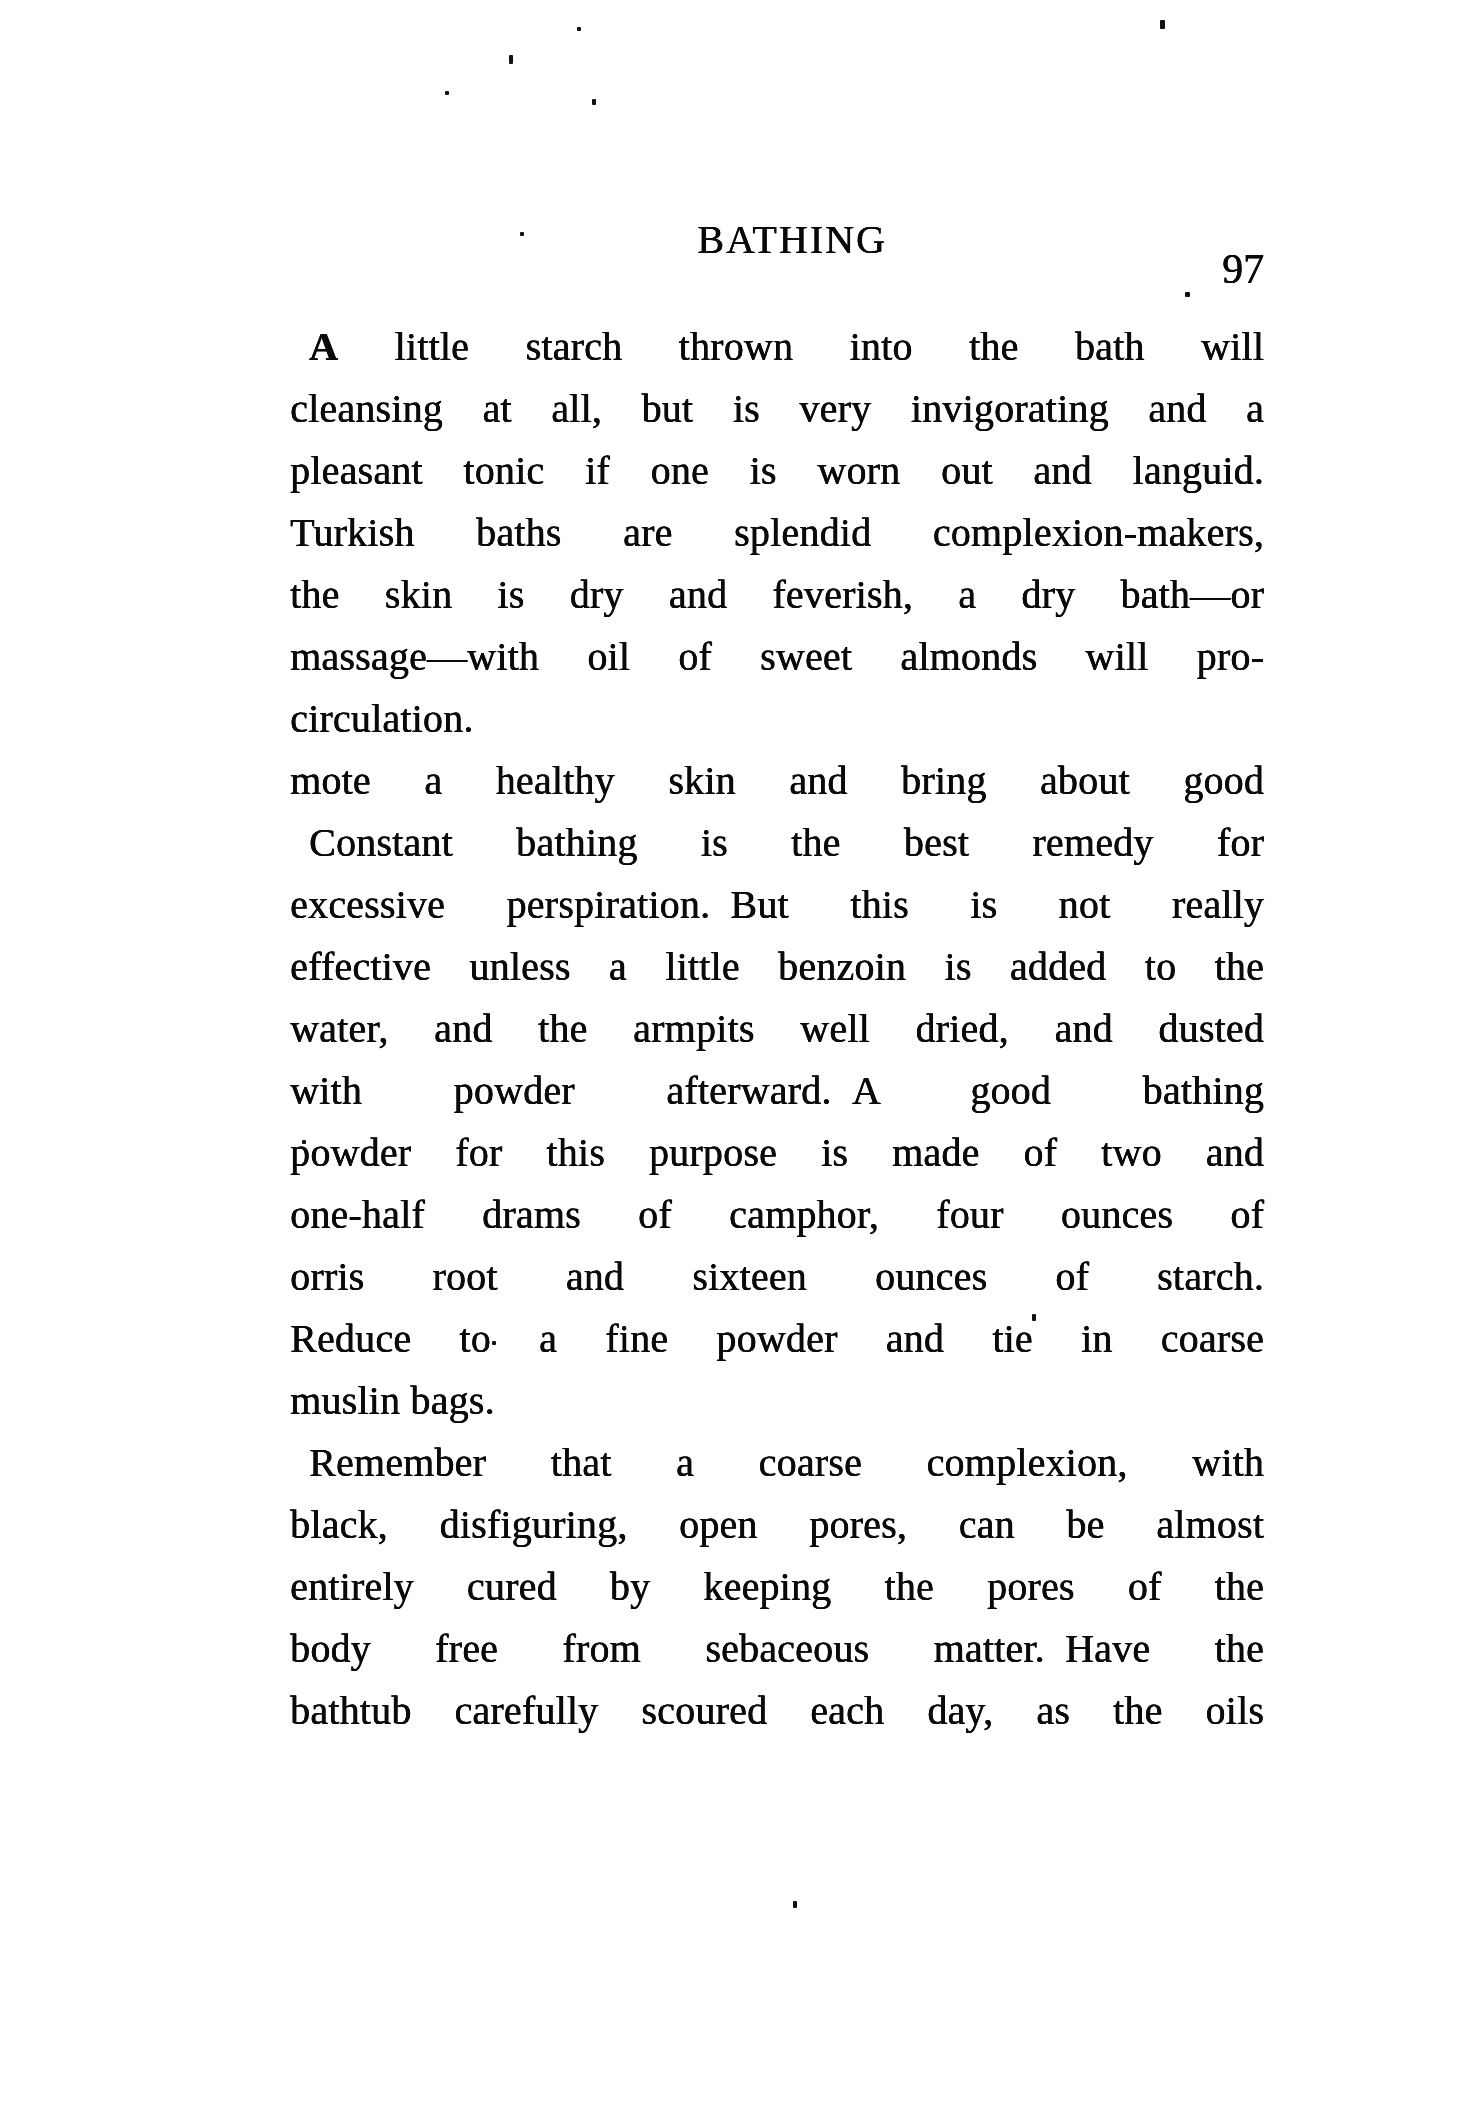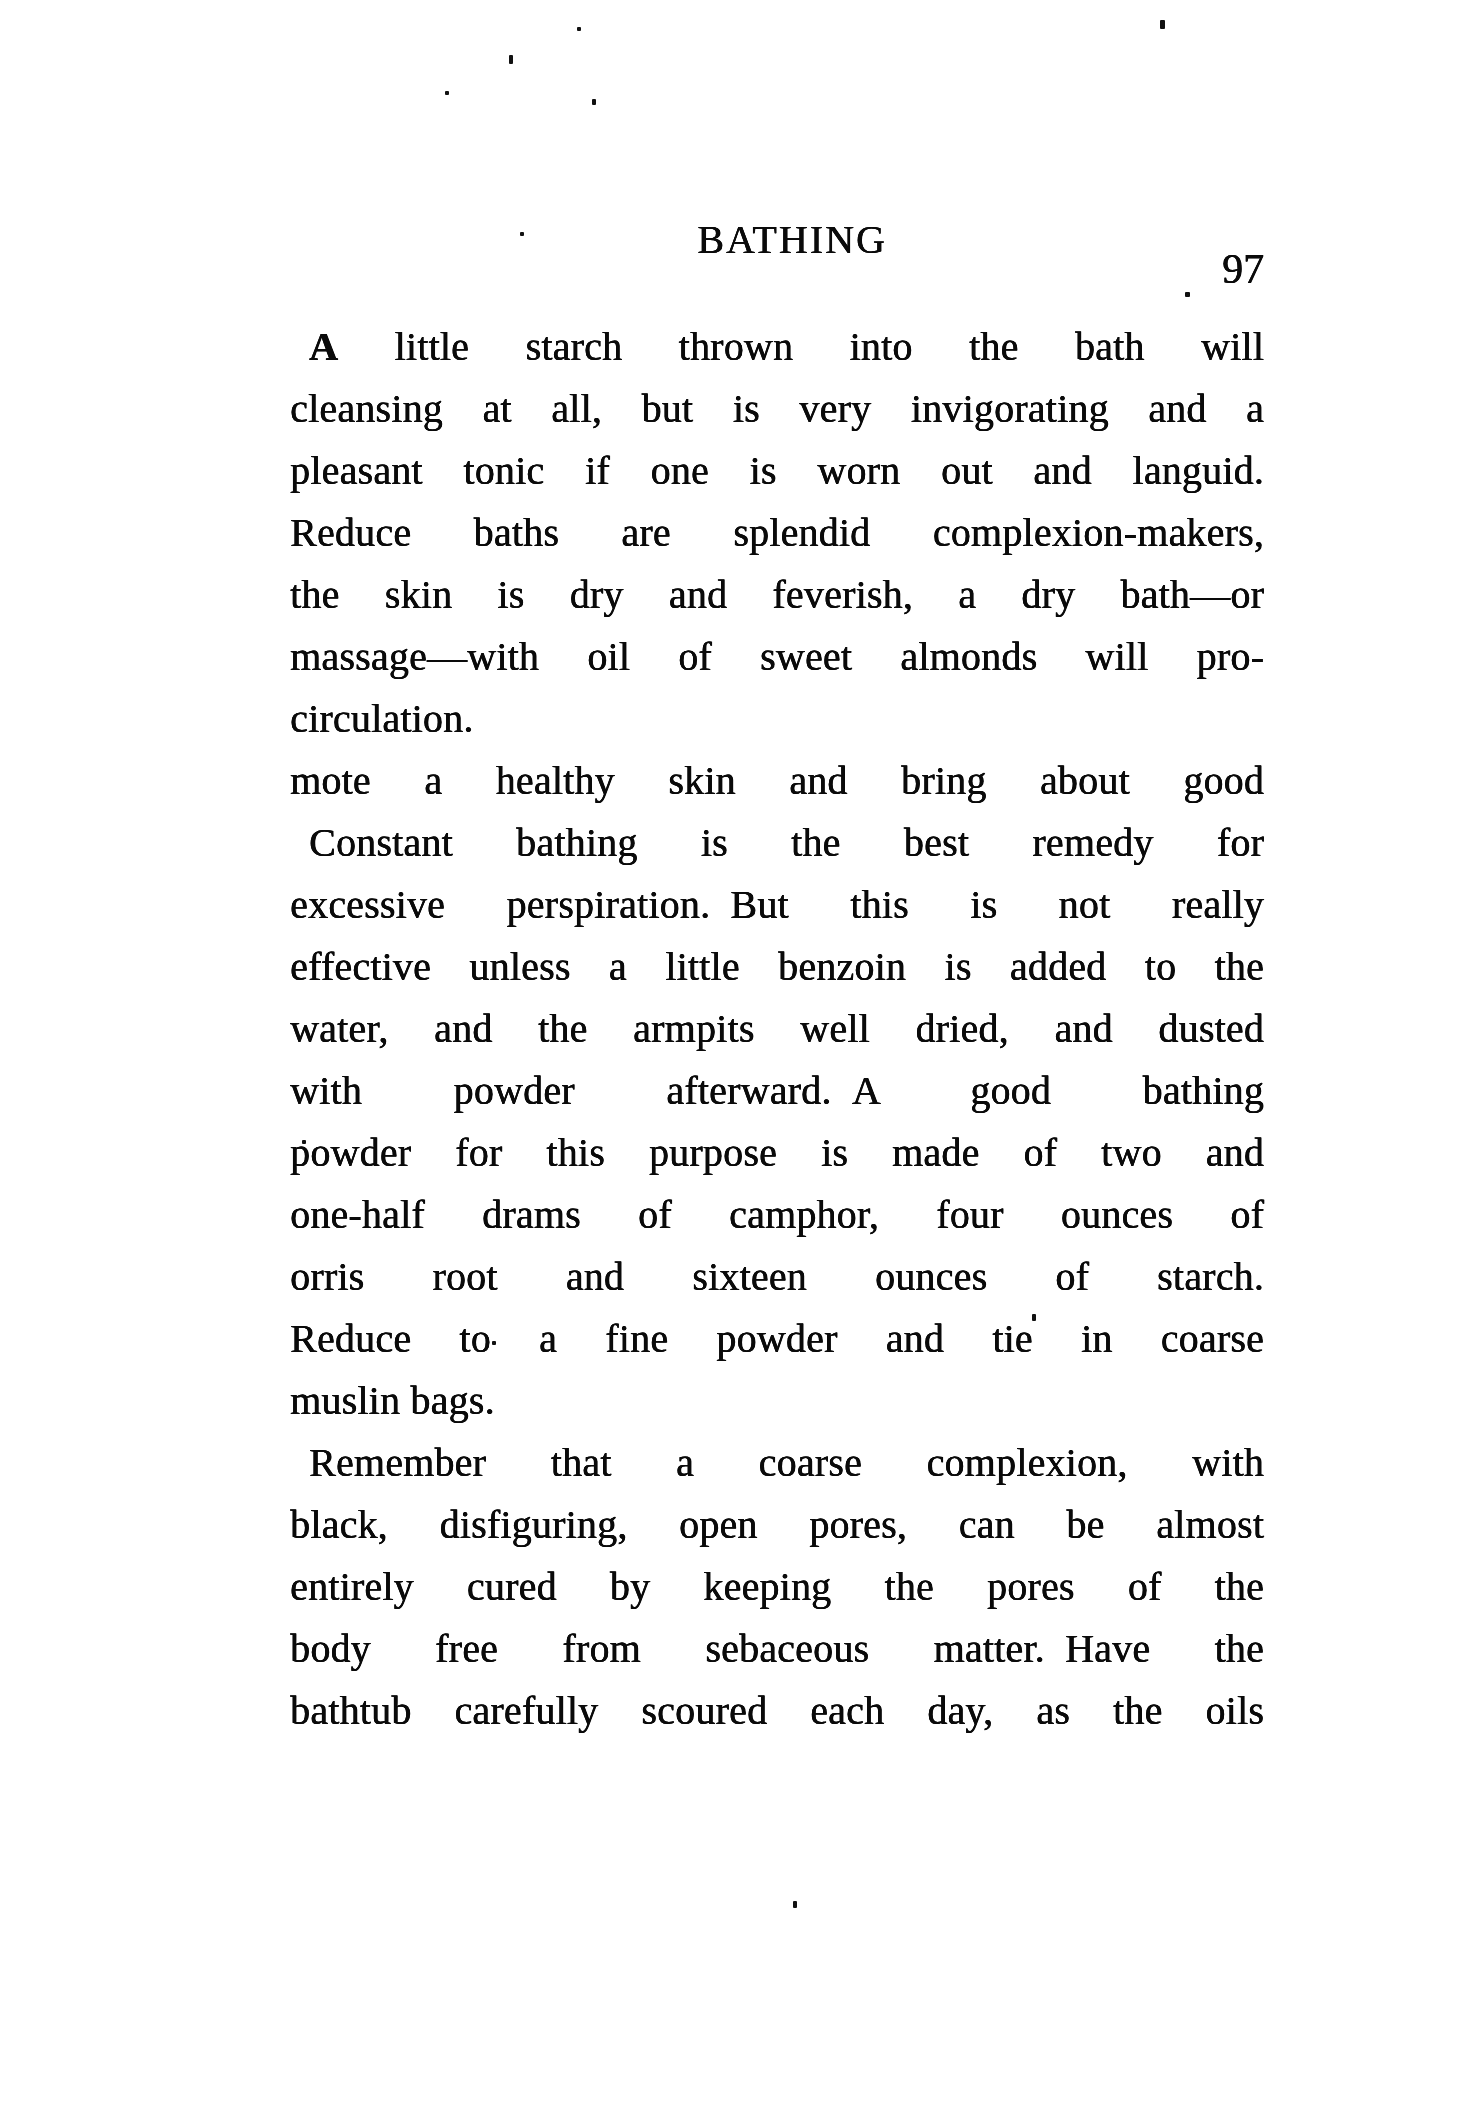--- a/index.html
+++ b/index.html
@@ -83,21 +83,21 @@
 
   <div class="header">
     <div class="title">BATHING</div>
     <div class="pagenum">97</div>
   </div>
 
   <div class="textblock" id="textblock">
       <div class="line indent"><span class="lead">A</span> little starch thrown into the bath will</div>
       <div class="line">cleansing at all, but is very invigorating and a</div>
       <div class="line">pleasant tonic if one is worn out and languid.</div>
-      <div class="line">Reduce baths are splendid complexion-makers,</div>
+      <div class="line">Turkish baths are splendid complexion-makers,</div>
       <div class="line">the skin is dry and feverish, a dry bath—or</div>
       <div class="line">massage—with oil of sweet almonds will pro-</div>
       <div class="line end">circulation.</div>
       <div class="line">mote a healthy skin and bring about good</div>
       <div class="line indent">Constant bathing is the best remedy for</div>
       <div class="line">excessive perspiration. But this is not really</div>
       <div class="line">effective unless a little benzoin is added to the</div>
       <div class="line">water, and the armpits well dried, and dusted</div>
       <div class="line">with powder afterward. A good bathing</div>
       <div class="line">powder for this purpose is made of two and</div>

